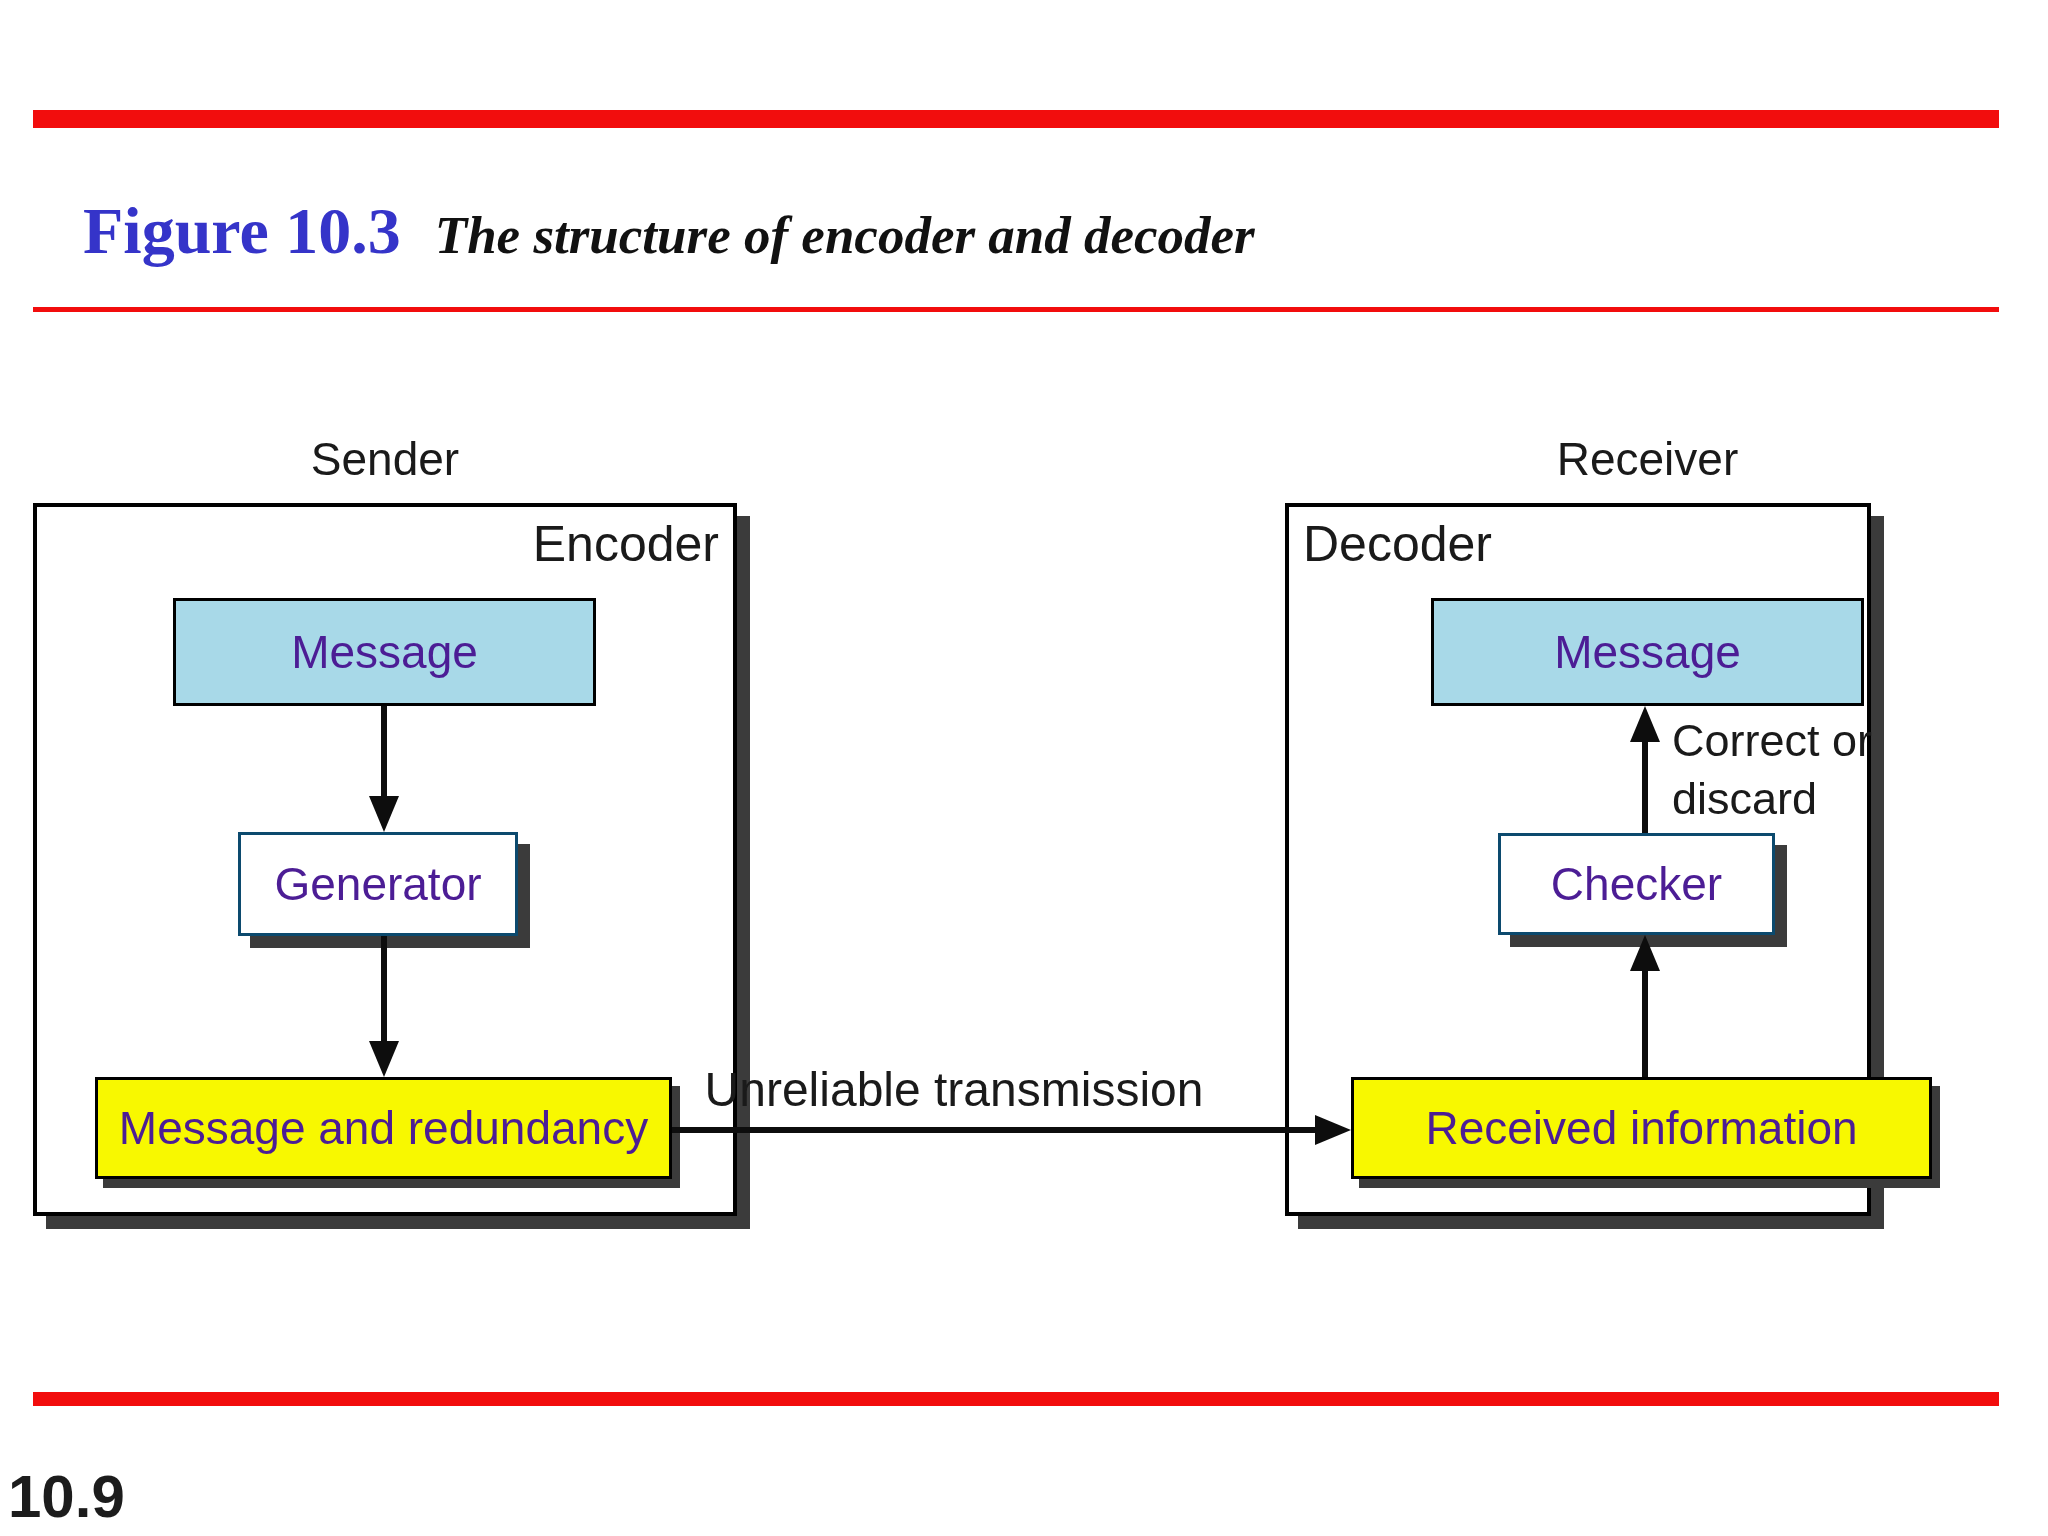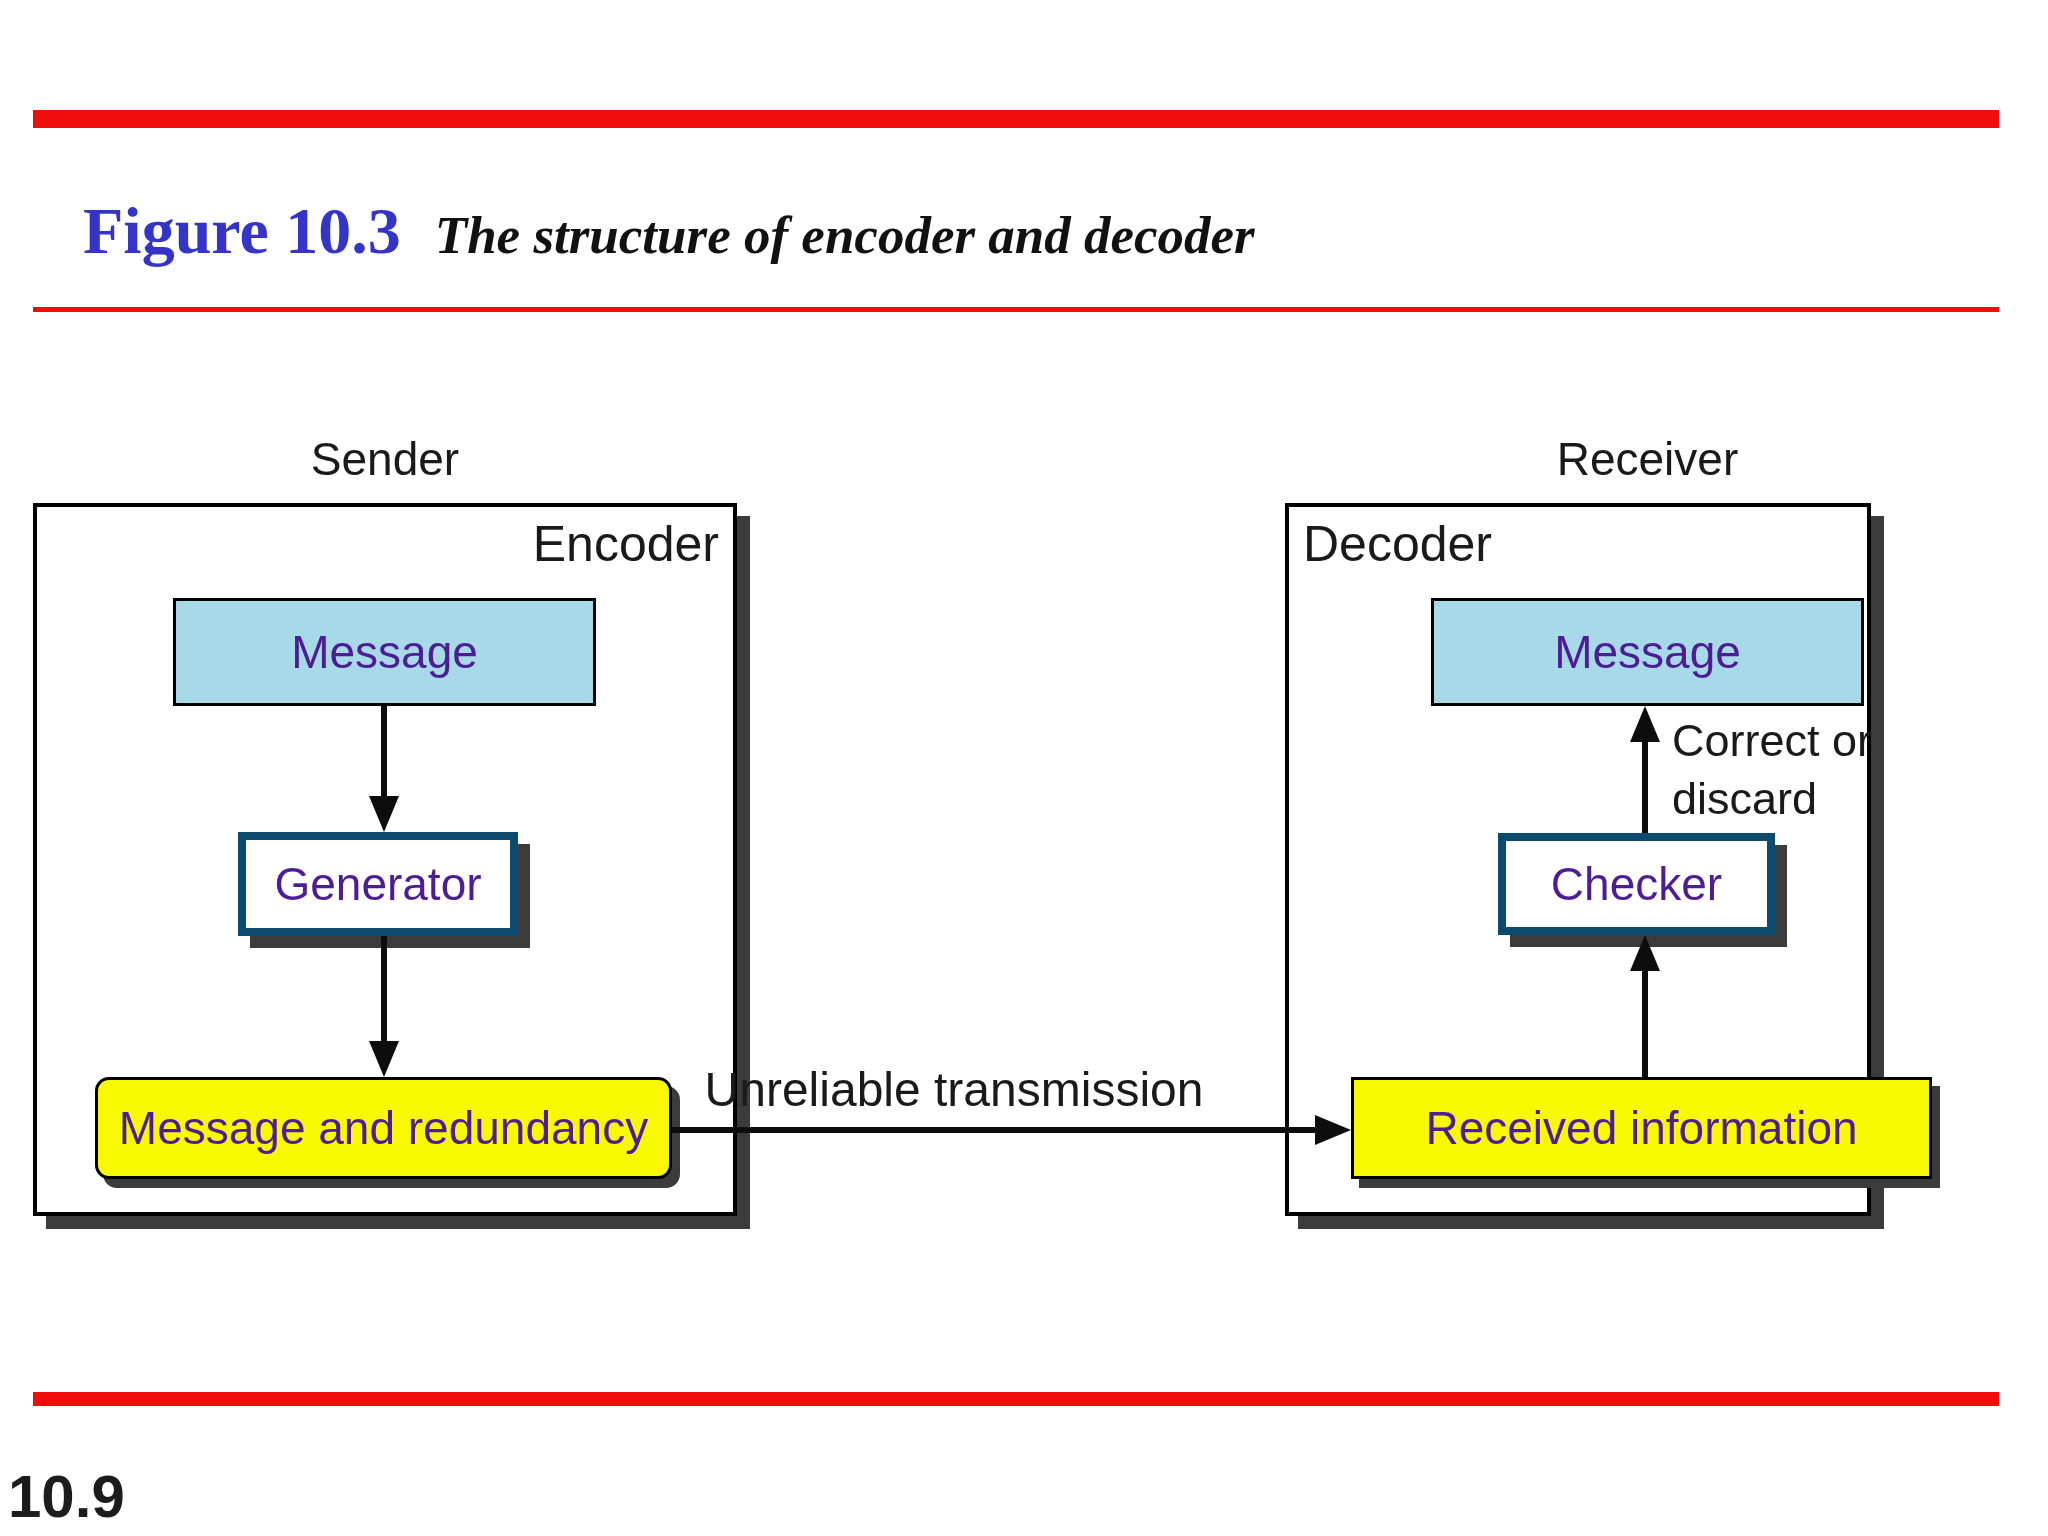--- a/index.html
+++ b/index.html
@@ -25,25 +25,25 @@
              box-shadow:13px 13px 0 #3b3b3b;box-sizing:border-box;}
   .outer-box.left{left:33px;width:704px;}
   .outer-box.right{left:1285px;width:586px;}
   .corner-label{position:absolute;top:8px;font-size:50px;color:#1a1a1a;}
   .corner-label.encoder{right:14px;}
   .corner-label.decoder{left:14px;}
   
   .node{position:absolute;box-sizing:border-box;display:flex;align-items:center;justify-content:center;
         font-size:46px;color:#4c1d95;text-align:center;}
   .node.blue{background:#a8d9e8;border:3px solid #000;}
-  .node.white{background:#ffffff;border:8px solid #0c4a6e;box-shadow:12px 12px 0 #3b3b3b;}
+  .node.white{background:#ffffff;border:3px solid #0c4a6e;box-shadow:12px 12px 0 #3b3b3b;}
   .node.yellow{background:#f8f800;border:3px solid #000;box-shadow:8px 9px 0 #3b3b3b;}
   .msg-left{left:173px;top:598px;width:423px;height:108px;}
   .generator{left:238px;top:832px;width:280px;height:104px;}
-  .yellow-left{left:95px;top:1077px;width:577px;height:102px;border-radius:14px;}
+  .yellow-left{left:95px;top:1077px;width:577px;height:102px;}
   .msg-right{left:1431px;top:598px;width:433px;height:108px;}
   .checker{left:1498px;top:833px;width:277px;height:102px;}
   .yellow-right{left:1351px;top:1077px;width:581px;height:102px;text-align:center;}
   
   .arrow{position:absolute;z-index:5;}
   .arrow .stem{position:absolute;background:#0d0d0d;}
   .arrow .head{position:absolute;width:0;height:0;}
   .arrow.v{width:30px;}
   .arrow.v .stem{left:12px;width:6px;}
   .head.down{border-left:15px solid transparent;border-right:15px solid transparent;border-top:36px solid #0d0d0d;left:0;}

